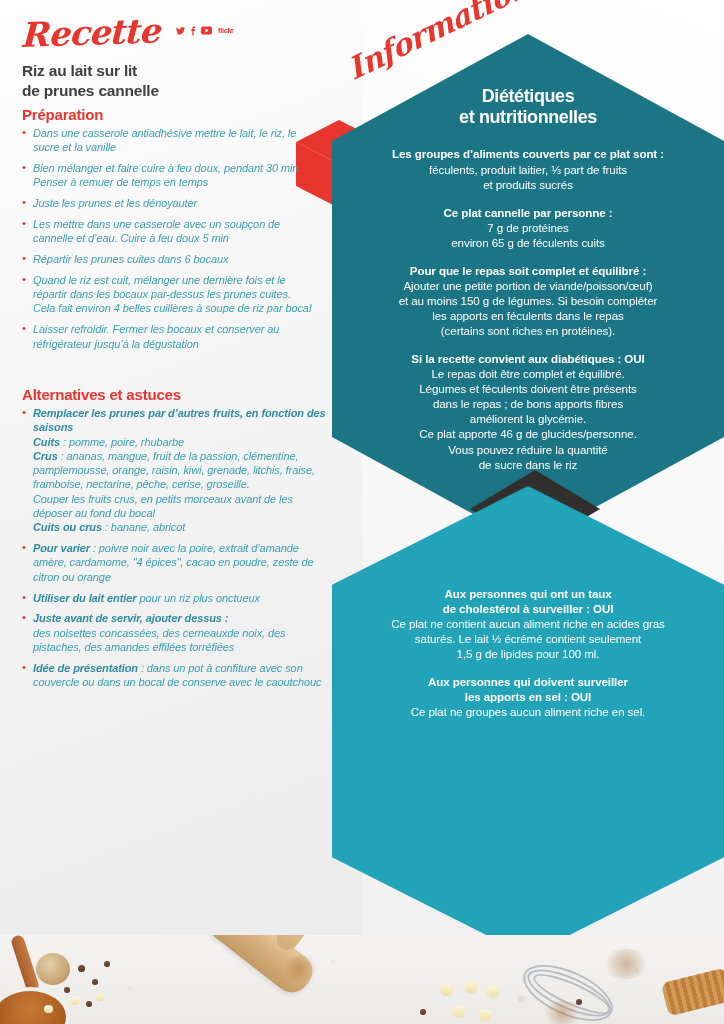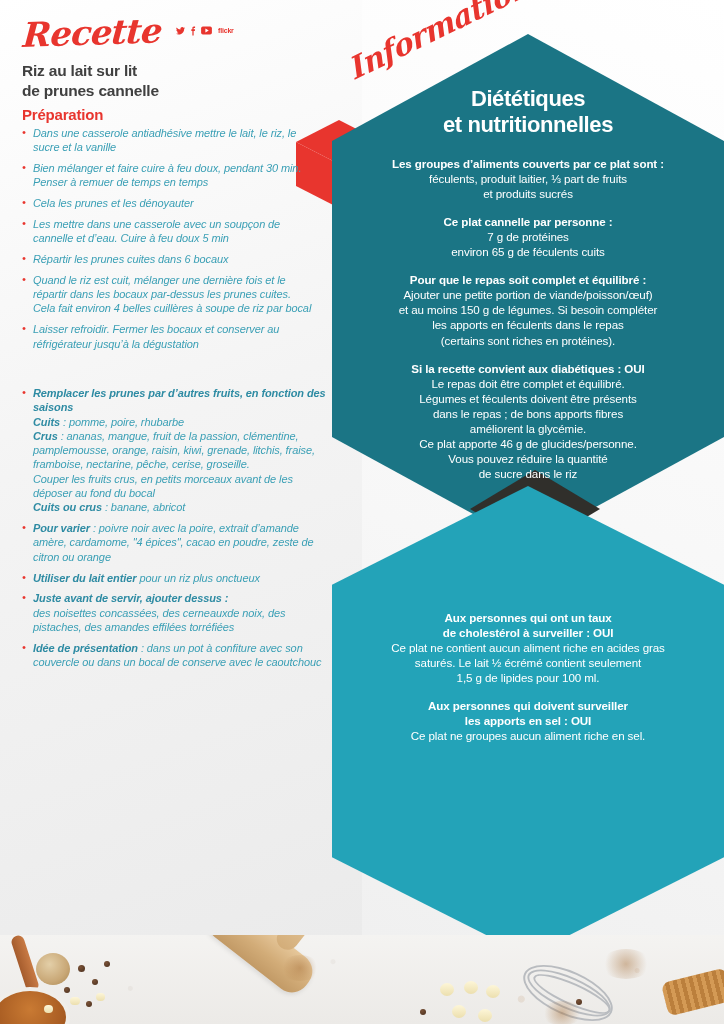--- a/index.html
+++ b/index.html
@@ -100,24 +100,24 @@
     white-space:nowrap;
     z-index:6;
   }
 
   
   .hex-text {
     position:absolute; color:#ffffff; text-align:center;
     z-index:5; letter-spacing:-0.1px;
   }
   #info-text { left:356px; top:86px; width:344px; }
-  #chol-text { left:356px; top:610px; width:344px; }
+  #chol-text { left:356px; top:586px; width:344px; }
 
   .hex-title {
-    font-size:22px; font-weight:700; line-height:1.18;
+    font-size:18px; font-weight:700; line-height:1.18;
     margin-bottom:18px; letter-spacing:-0.4px;
   }
   .blk { margin-bottom:13px; font-size:11.6px; line-height:1.30; }
   .blk .lbl { font-weight:700; display:block; }
   .blk .bdy { display:block; }
 
   
   .photo { position:absolute; left:0; top:935px; width:724px; height:89px;
            background:#f2f1ef; overflow:hidden; }
   .ph-item { position:absolute; }
@@ -205,29 +205,30 @@
     <polygon points="0,22 43,0 86,22 43,44" fill="#e8352e"></polygon>
     <polygon points="0,22 43,44 43,88 0,66" fill="#e8352e"></polygon>
     <polygon points="43,44 86,22 86,66 43,88" fill="#302f2b"></polygon>
   </svg>
 
   <div id="prep-block">
     <div class="section-head">Préparation</div>
     <ul class="bullets" id="prep-list">
         <li>Dans une casserole antiadhésive mettre le lait, le riz, le sucre et la vanille</li>
         <li>Bien mélanger et faire cuire à feu doux, pendant 30 min. Penser à remuer de temps en temps</li>
-        <li>Cela les prunes et les dénoyauter</li>
+        <li>Juste les prunes et les dénoyauter</li>
         <li>Les mettre dans une casserole avec un soupçon de cannelle et d’eau. Cuire à feu doux 5 min</li>
         <li>Répartir les prunes cuites dans 6 bocaux</li>
         <li>Quand le riz est cuit, mélanger une dernière fois et le répartir dans les bocaux par-dessus les prunes cuites. Cela fait environ 4 belles cuillères à soupe de riz par bocal</li>
         <li>Laisser refroidir. Fermer les bocaux et conserver au réfrigérateur jusqu’à la dégustation</li>
       </ul>
   </div>
 
   <div id="alt-block">
+    <div class="section-head">Alternatives et astuces</div>
     <ul class="bullets" id="alt-list">
         <li><b>Remplacer les prunes par d’autres fruits, en fonction des saisons</b><br><b>Cuits</b> : pomme, poire, rhubarbe<br><b>Crus</b> : ananas, mangue, fruit de la passion, clémentine, pamplemousse, orange, raisin, kiwi, grenade, litchis, fraise, framboise, nectarine, pêche, cerise, groseille.<br>Couper les fruits crus, en petits morceaux avant de les déposer au fond du bocal<br><b>Cuits ou crus</b> : banane, abricot</li>
         <li><b>Pour varier</b> : poivre noir avec la poire, extrait d’amande amère, cardamome, "4 épices", cacao en poudre, zeste de citron ou orange</li>
         <li><b>Utiliser du lait entier</b> pour un riz plus onctueux</li>
         <li><b>Juste avant de servir, ajouter dessus :</b><br>des noisettes concassées, des cerneauxde noix, des pistaches, des amandes effilées torréfiées</li>
         <li><b>Idée de présentation</b> : dans un pot à confiture avec son couvercle ou dans un bocal de conserve avec le caoutchouc</li>
       </ul>
   </div>
 
   <div class="hexwrap hex-top"></div>

